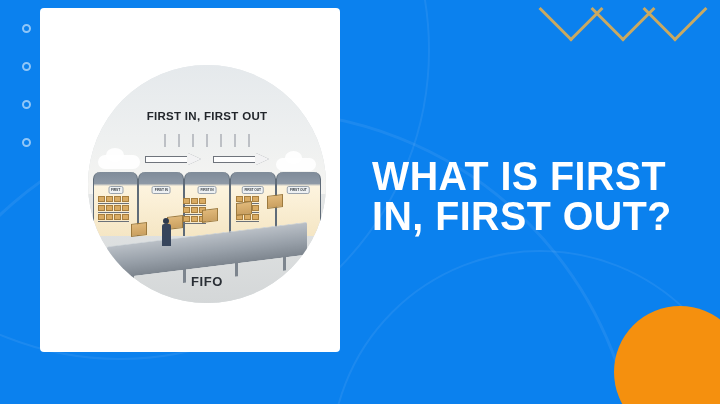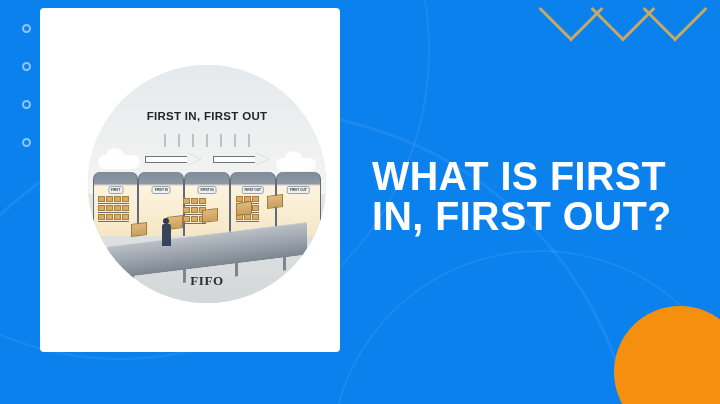--- a/index.html
+++ b/index.html
@@ -105,21 +105,20 @@
     z-index: 12;
   }
   .illu-fifo {
     position: absolute; bottom: 6%; left: 0; width: 100%;
     text-align: center;
     font-size: 13px;
     font-weight: bold;
     letter-spacing: 0.6px;
     color: #2a2f35;
     z-index: 12;
-    font-family: Liberation Serif, serif;
   }
   
   .ticks {
     position: absolute; top: 29%; left: 50%;
     transform: translateX(-50%);
     display: flex; gap: 13px;
     z-index: 11;
   }
   .tick { width: 1px; height: 13px; background: #8b9099; }
   

